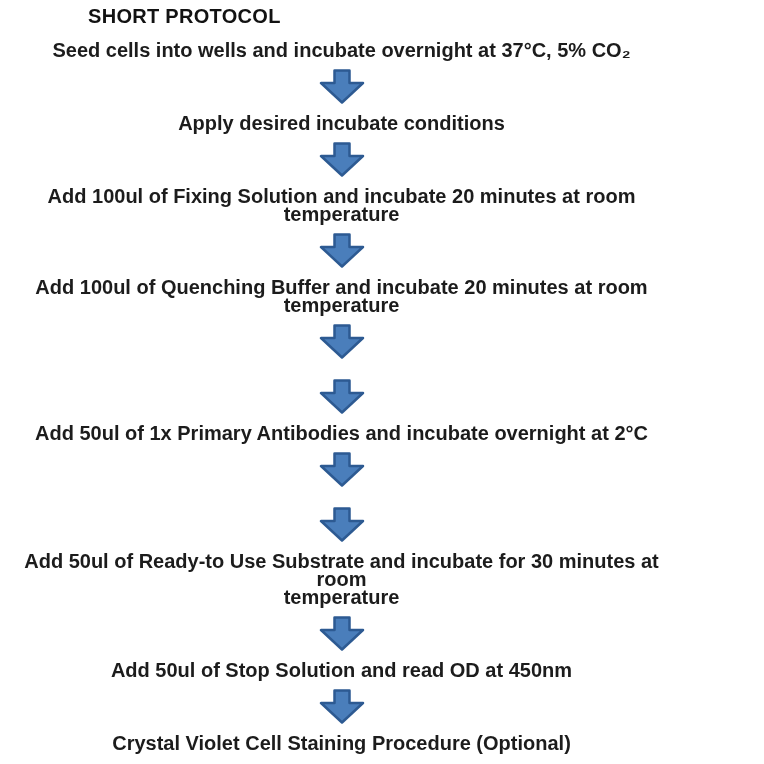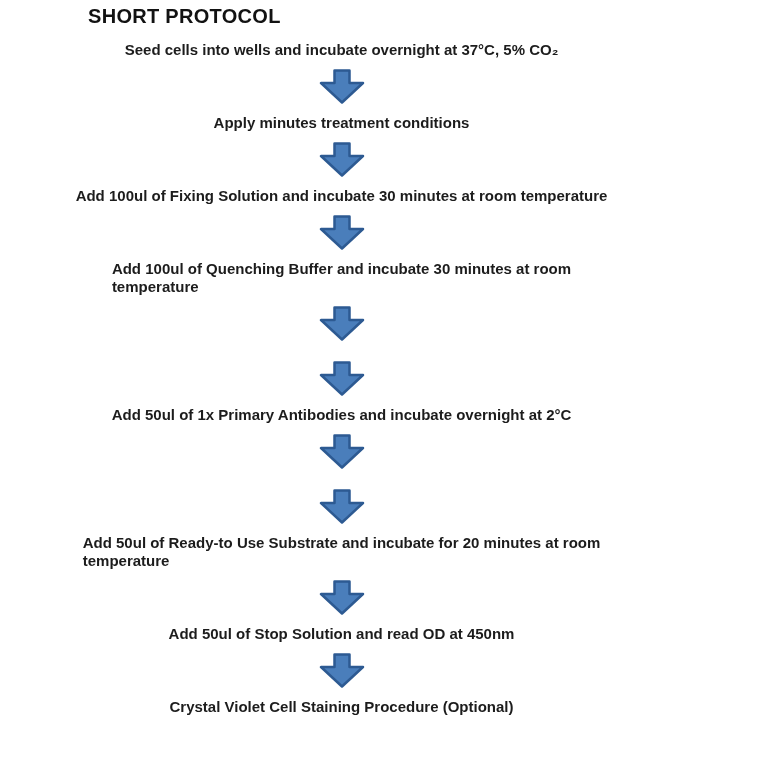--- a/index.html
+++ b/index.html
@@ -24,25 +24,25 @@
     letter-spacing: 0.3px;
   }
   .flow {
     display: flex;
     flex-direction: column;
     align-items: center;
     margin-top: 14px;
   }
   .step {
     margin: 0;
-    font-size: 15px;
+    font-size: 20px;
     line-height: 18px;
     font-weight: 700;
     color: #1c1c1c;
-    text-align: left;
+    text-align: center;
     white-space: pre-line;
     max-width: 640px;
   }
   .arrow {
     display: block;
     margin: 10px 0;
     flex: 0 0 auto;
   }
   .arrow path {
     stroke-width: 2.5;
@@ -57,33 +57,33 @@
   <h1 class="title">SHORT PROTOCOL</h1>
 
   <div class="flow">
 
     <p class="step">Seed cells into wells and incubate overnight at 37°C, 5% CO₂</p>
 
     <svg class="arrow" width="46" height="35" viewBox="0 0 46 35" aria-hidden="true">
       <path d="M15.5 1.5 L30.5 1.5 L30.5 14 L44 14 L23 33.5 L2 14 L15.5 14 Z" fill="#4a7ebb" stroke="#2d5a92"></path>
     </svg>
 
-    <p class="step">Apply minutes treatment conditions</p>
+    <p class="step">Apply desired incubate conditions</p>
 
     <svg class="arrow" width="46" height="35" viewBox="0 0 46 35" aria-hidden="true">
       <path d="M15.5 1.5 L30.5 1.5 L30.5 14 L44 14 L23 33.5 L2 14 L15.5 14 Z" fill="#4a7ebb" stroke="#2d5a92"></path>
     </svg>
 
-    <p class="step">Add 100ul of Fixing Solution and incubate 30 minutes at room temperature</p>
+    <p class="step">Add 100ul of Fixing Solution and incubate 20 minutes at room temperature</p>
 
     <svg class="arrow" width="46" height="35" viewBox="0 0 46 35" aria-hidden="true">
       <path d="M15.5 1.5 L30.5 1.5 L30.5 14 L44 14 L23 33.5 L2 14 L15.5 14 Z" fill="#4a7ebb" stroke="#2d5a92"></path>
     </svg>
 
-    <p class="step">Add 100ul of Quenching Buffer and incubate 30 minutes at room
+    <p class="step">Add 100ul of Quenching Buffer and incubate 20 minutes at room
 temperature</p>
 
     <svg class="arrow" width="46" height="35" viewBox="0 0 46 35" aria-hidden="true">
       <path d="M15.5 1.5 L30.5 1.5 L30.5 14 L44 14 L23 33.5 L2 14 L15.5 14 Z" fill="#4a7ebb" stroke="#2d5a92"></path>
     </svg>
 
 
     <svg class="arrow" width="46" height="35" viewBox="0 0 46 35" aria-hidden="true">
       <path d="M15.5 1.5 L30.5 1.5 L30.5 14 L44 14 L23 33.5 L2 14 L15.5 14 Z" fill="#4a7ebb" stroke="#2d5a92"></path>
     </svg>
@@ -92,21 +92,21 @@
 
     <svg class="arrow" width="46" height="35" viewBox="0 0 46 35" aria-hidden="true">
       <path d="M15.5 1.5 L30.5 1.5 L30.5 14 L44 14 L23 33.5 L2 14 L15.5 14 Z" fill="#4a7ebb" stroke="#2d5a92"></path>
     </svg>
 
 
     <svg class="arrow" width="46" height="35" viewBox="0 0 46 35" aria-hidden="true">
       <path d="M15.5 1.5 L30.5 1.5 L30.5 14 L44 14 L23 33.5 L2 14 L15.5 14 Z" fill="#4a7ebb" stroke="#2d5a92"></path>
     </svg>
 
-    <p class="step">Add 50ul of Ready-to Use Substrate and incubate for 20 minutes at room
+    <p class="step">Add 50ul of Ready-to Use Substrate and incubate for 30 minutes at room
 temperature</p>
 
     <svg class="arrow" width="46" height="35" viewBox="0 0 46 35" aria-hidden="true">
       <path d="M15.5 1.5 L30.5 1.5 L30.5 14 L44 14 L23 33.5 L2 14 L15.5 14 Z" fill="#4a7ebb" stroke="#2d5a92"></path>
     </svg>
 
     <p class="step">Add 50ul of Stop Solution and read OD at 450nm</p>
 
     <svg class="arrow" width="46" height="35" viewBox="0 0 46 35" aria-hidden="true">
       <path d="M15.5 1.5 L30.5 1.5 L30.5 14 L44 14 L23 33.5 L2 14 L15.5 14 Z" fill="#4a7ebb" stroke="#2d5a92"></path>

